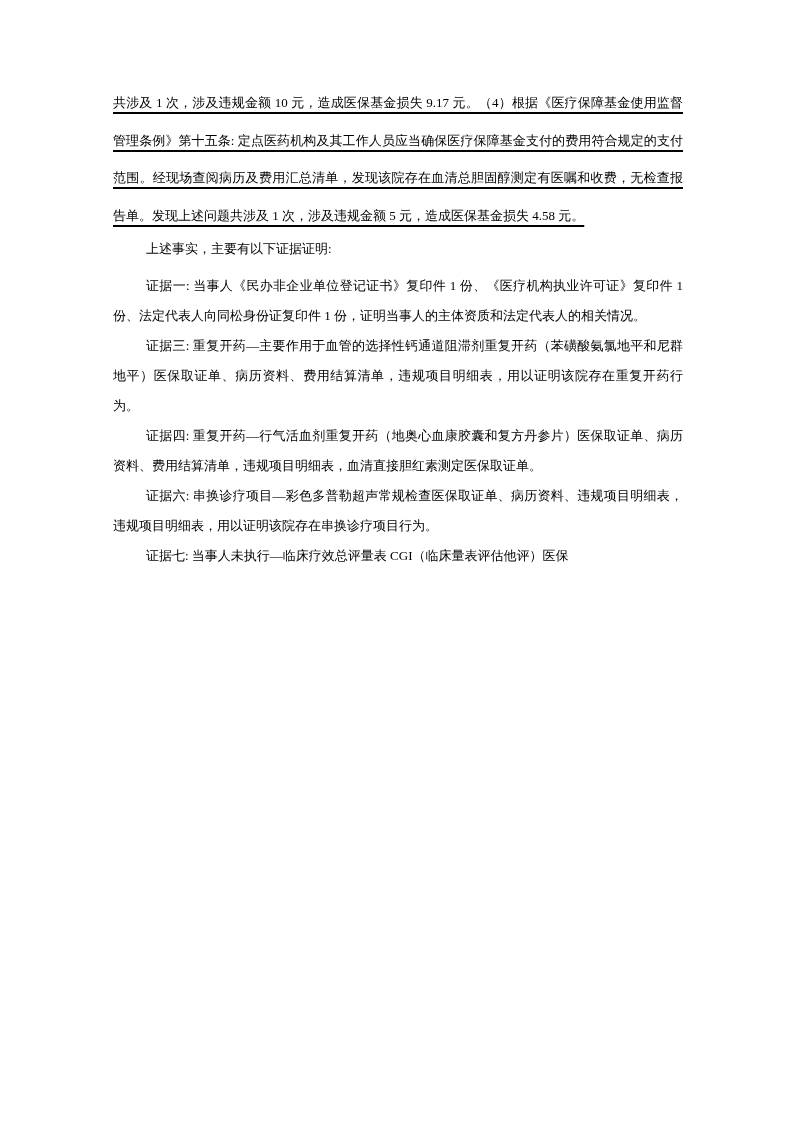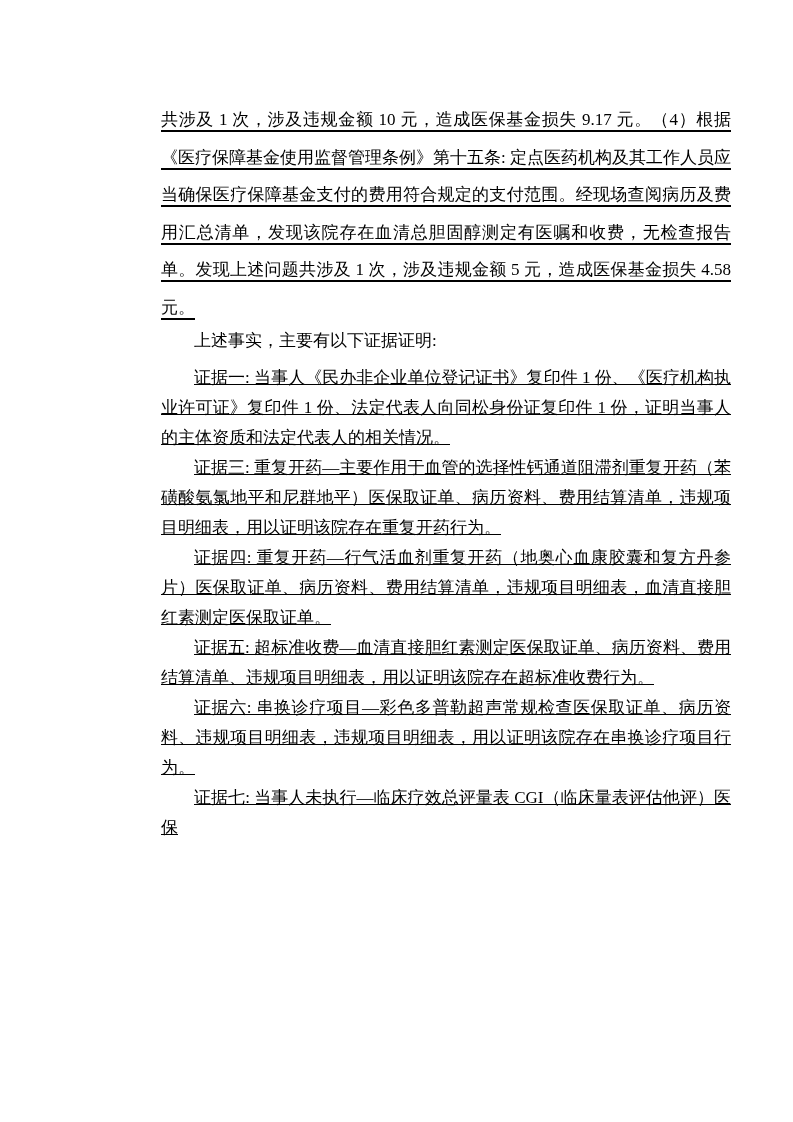--- a/index.html
+++ b/index.html
@@ -11,26 +11,25 @@
     width: 793px;
     height: 1122px;
     position: relative;
     font-family: "Liberation Serif", "DejaVu Serif", serif;
     color: #000000;
     overflow: hidden;
   }
   .page {
     position: absolute;
     left: 113px;
-    top: 101px;
+    top: 84px;
     width: 570px;
-    font-size: 17px;
+    font-size: 13px;
     text-align: justify;
     letter-spacing: 0;
-    margin-left: 48px;
   }
   .page p { margin: 0; padding: 0; }
 
   
   .para-carryover {
     line-height: 37.5px;
     text-decoration: underline;
     text-decoration-thickness: 1.5px;
     text-underline-offset: 5px;
   }
@@ -49,39 +48,37 @@
   }
 
   .facts-intro {
     margin-top: 22px;
     line-height: 30px;
     text-indent: 33px;
   }
 
   .evidence-list {
     margin-top: 7px;
-    text-decoration: underline;
   }
   .evidence-item {
     line-height: 30px;
     text-indent: 33px;
   }
 </style>
 </head>
 <body>
 
 <div class="page">
 
   <p class="para-carryover">共涉及 1 次，涉及违规金额 10 元，造成医保基金损失 9.17 元。（4）根据《医疗保障基金使用监督管理条例》第十五条: 定点医药机构及其工作人员应当确保医疗保障基金支付的费用符合规定的支付范围。经现场查阅病历及费用汇总清单，发现该院存在血清总胆固醇测定有医嘱和收费，无检查报告单。发现上述问题共涉及 1 次，涉及违规金额 5 元，造成医保基金损失 4.58 元。</p>
 
 
   <p class="facts-intro">上述事实，主要有以下证据证明:</p>
 
   <div class="evidence-list">
     <p class="evidence-item">证据一: 当事人《民办非企业单位登记证书》复印件 1 份、《医疗机构执业许可证》复印件 1 份、法定代表人向同松身份证复印件 1 份，证明当事人的主体资质和法定代表人的相关情况。</p>
     <p class="evidence-item">证据三: 重复开药—主要作用于血管的选择性钙通道阻滞剂重复开药（苯磺酸氨氯地平和尼群地平）医保取证单、病历资料、费用结算清单，违规项目明细表，用以证明该院存在重复开药行为。</p>
     <p class="evidence-item">证据四: 重复开药—行气活血剂重复开药（地奥心血康胶囊和复方丹参片）医保取证单、病历资料、费用结算清单，违规项目明细表，血清直接胆红素测定医保取证单。</p>
-    <p class="evidence-item">证据五: 超标准收费—血清直接胆红素测定医保取证单、病历资料、费用结算清单、违规项目明细表，用以证明该院存在超标准收费行为。</p>
     <p class="evidence-item">证据六: 串换诊疗项目—彩色多普勒超声常规检查医保取证单、病历资料、违规项目明细表，违规项目明细表，用以证明该院存在串换诊疗项目行为。</p>
     <p class="evidence-item">证据七: 当事人未执行—临床疗效总评量表 CGI（临床量表评估他评）医保</p>
   </div>
 
 </div>
 
 </body></html>

